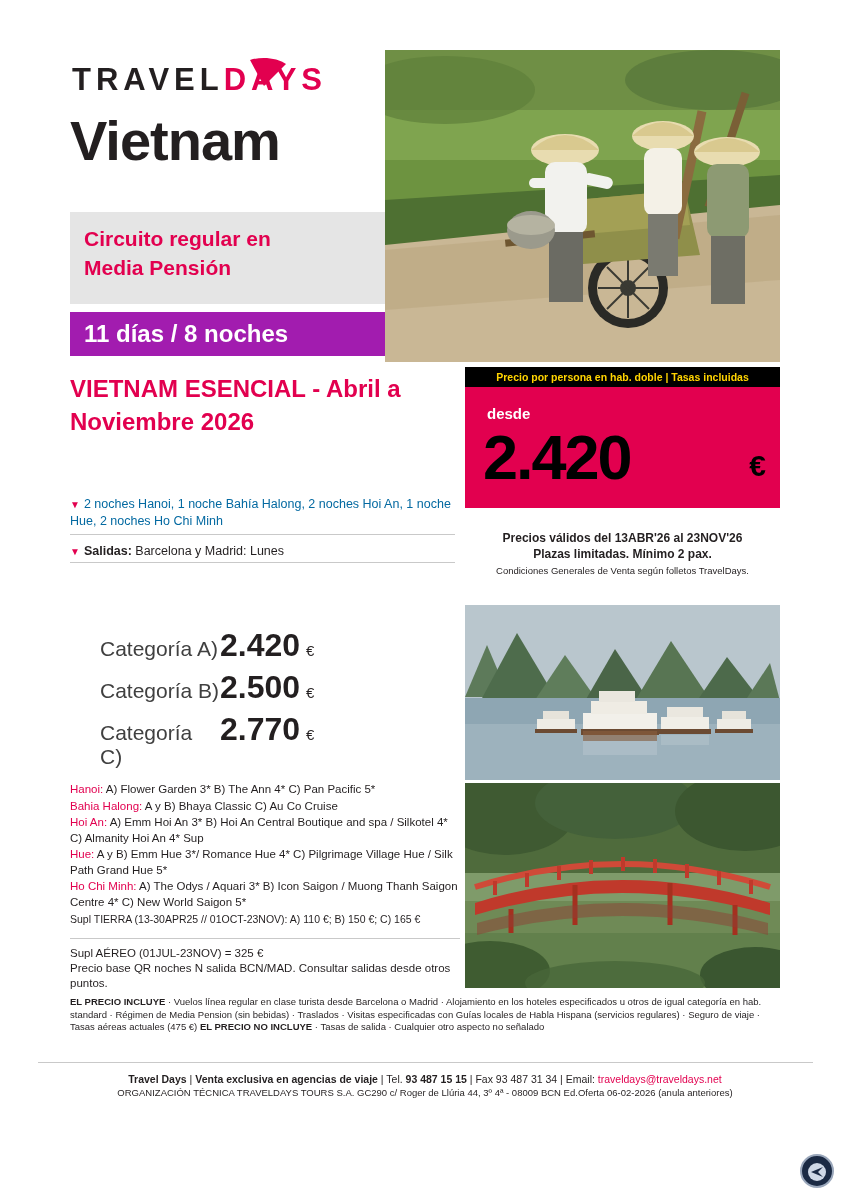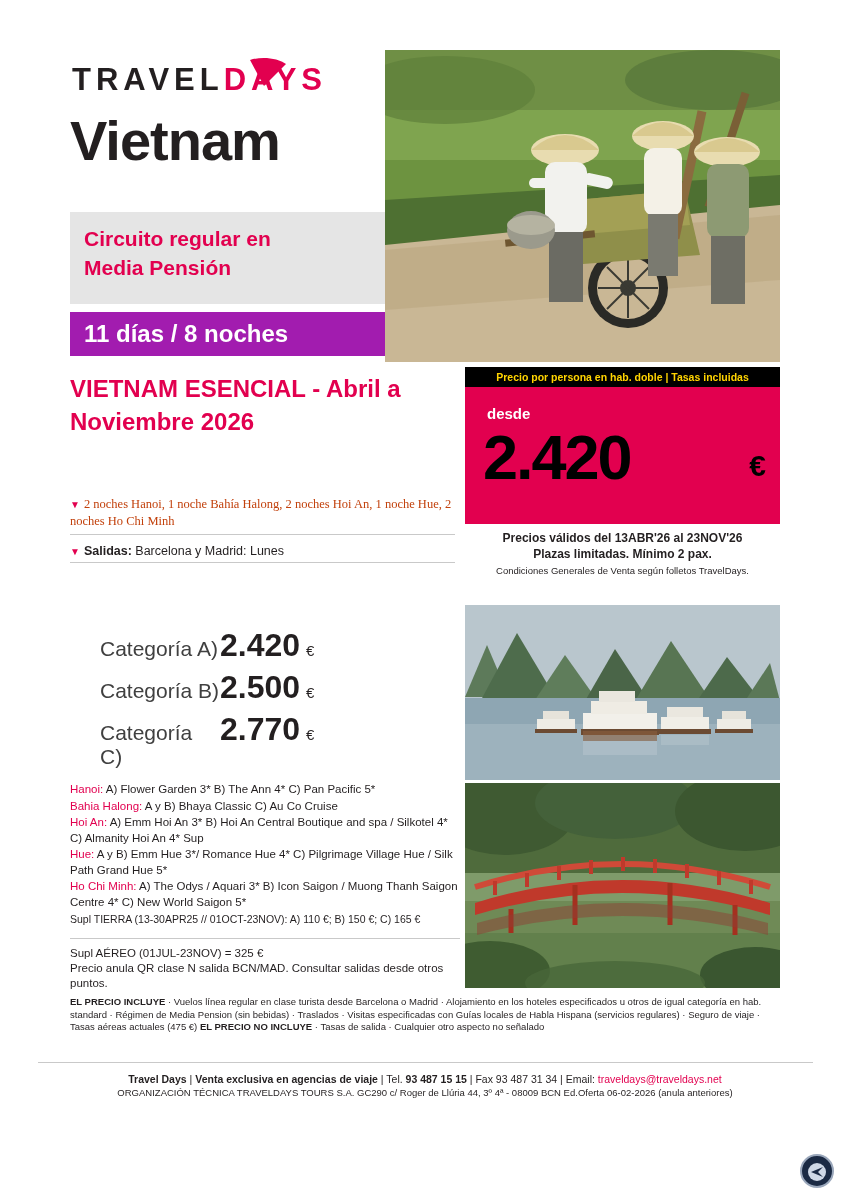--- a/index.html
+++ b/index.html
@@ -93,21 +93,21 @@
     width: 385px;
     font-size: 12.5px;
     line-height: 16px;
   }
   .tri {
     color: #e2004f;
     font-size: 10px;
     margin-right: 4px;
   }
   .row-nights { top: 496px; }
-  .row-nights .txt { color: #c2410c; font-family: Liberation Serif, serif; }
+  .row-nights .txt { color: #0369a1; }
 
   .hr-line {
     position: absolute;
     left: 70px;
     width: 385px;
     height: 1px;
     background: #c9c9c9;
   }
   .hr1 { top: 534px; }
   .hr2 { top: 562px; }
@@ -230,21 +230,21 @@
     background: #000000;
     color: #ffd400;
     font-size: 10.5px;
     font-weight: bold;
     line-height: 20px;
     text-align: center;
   }
   .price-box {
     position: absolute;
     left: 465px; top: 387px;
-    width: 315px; height: 137px;
+    width: 315px; height: 121px;
     background: #e2004f;
     color: #000000;
   }
   .price-desde {
     position: absolute;
     left: 22px; top: 18px;
     font-size: 15px;
     font-weight: bold;
     color: #ffffff;
   }
@@ -371,21 +371,21 @@
       <span class="city">Ho Chi Minh:</span>
       <span>A) The Odys / Aquari 3* B) Icon Saigon / Muong Thanh Saigon Centre 4* C) New World Saigon 5*</span>
     </div>
     <div class="suppl-tierra">Supl TIERRA (13-30APR25 // 01OCT-23NOV): A) 110 €; B) 150 €; C) 165 €</div>
   </div>
 
   <div class="hr3"></div>
 
   <div class="suppl-air">
     <div>Supl AÉREO (01JUL-23NOV) = 325 €</div>
-    <div>Precio anula QR clase N salida BCN/MAD. Consultar salidas desde otros puntos.</div>
+    <div>Precio base QR noches N salida BCN/MAD. Consultar salidas desde otros puntos.</div>
   </div>
 
   <div class="includes">
     <b>EL PRECIO INCLUYE</b><span> · Vuelos línea regular en clase turista desde Barcelona o Madrid · Alojamiento en los hoteles especificados u otros de igual categoría en hab. standard · Régimen de Media Pension (sin bebidas) · Traslados · Visitas especificadas con Guías locales de Habla Hispana (servicios regulares) · Seguro de viaje · Tasas aéreas actuales (475 €) </span><b>EL PRECIO NO INCLUYE</b><span> · Tasas de salida · Cualquier otro aspecto no señalado</span>
   </div>
 
   <div class="footer-rule"></div>
   <div class="footer">
     <div class="l1">
       <b>Travel Days</b><span> | </span><b>Venta exclusiva en agencias de viaje</b><span> | Tel. </span><b>93 487 15 15</b><span> | Fax 93 487 31 34 | Email: </span><span class="mail">traveldays@traveldays.net</span>

